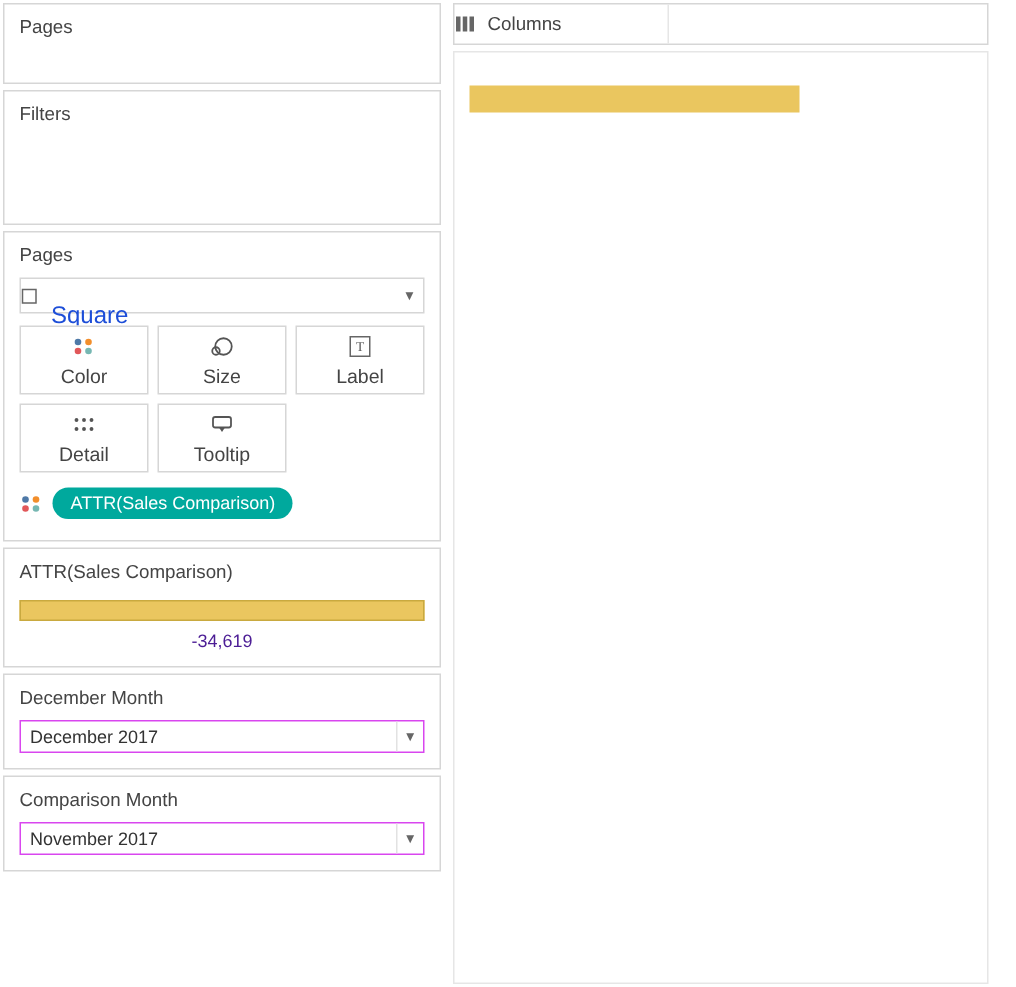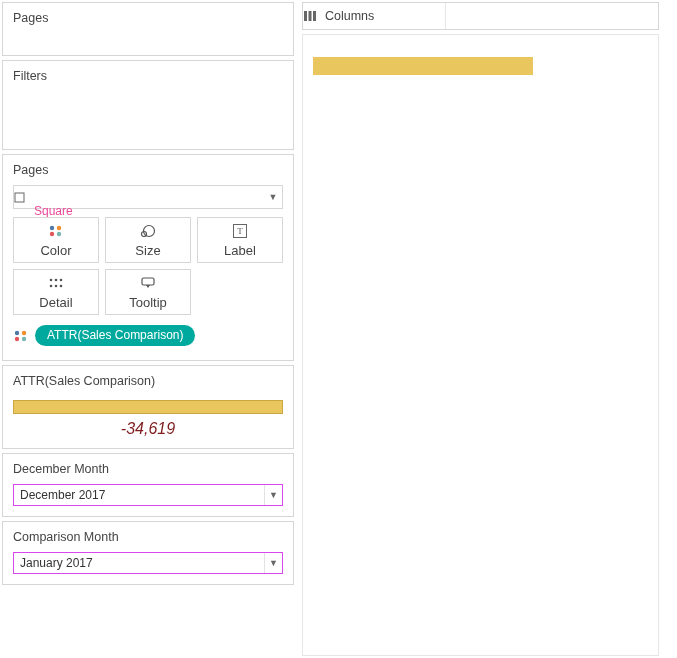--- a/index.html
+++ b/index.html
@@ -44,21 +44,21 @@
     border: 1px solid #d6d6d6;
     display: flex;
     align-items: center;
     height: 24px;
     cursor: pointer;
   }
   .mark-type-select .mt-icon {
     width: 20px; text-align: center; color: #666;
   }
   .mark-type-select .mt-label {
-    flex: 1; font-size: 12px; color: #ec4899; margin-top: 27px;
+    flex: 1; font-size: 16px; color: #1d4ed8; margin-top: 27px;
   }
   .mark-type-select .mt-caret {
     width: 18px; text-align: center; color: #666; font-size: 9px;
   }
   .prop-grid {
     display: flex;
     gap: 6px;
     padding: 0 10px 6px 10px;
   }
   .prop-btn {
@@ -96,24 +96,23 @@
 
   
   .legend-bar {
     margin: 6px 10px 4px 10px;
     height: 14px;
     background: #eac65f;
     border: 1px solid #c9a93f;
   }
   .legend-val {
     text-align: center;
-    font-size: 16px;
+    font-size: 12px;
     padding: 2px 0 10px 0;
-    color: #7f1d1d;
-    font-style: italic;
+    color: #4c1d95;
   }
 
   
   .param-select {
     margin: 2px 10px 10px 10px;
     border: 1px solid #d946ef;
     display: flex;
     align-items: center;
     height: 22px;
     cursor: pointer;
@@ -250,21 +249,21 @@
     <div class="card-header">December Month</div>
     <div class="param-select">
       <span class="ps-val">December 2017</span>
       <span class="ps-caret">▼</span>
     </div>
   </div>
 
   <div class="card">
     <div class="card-header">Comparison Month</div>
     <div class="param-select">
-      <span class="ps-val">January 2017</span>
+      <span class="ps-val">November 2017</span>
       <span class="ps-caret">▼</span>
     </div>
   </div>
 
 </div>
 
 <div class="right-col">
   <div class="shelf">
     <span class="s-icon">
       <svg width="14" height="12" viewBox="0 0 14 12">

